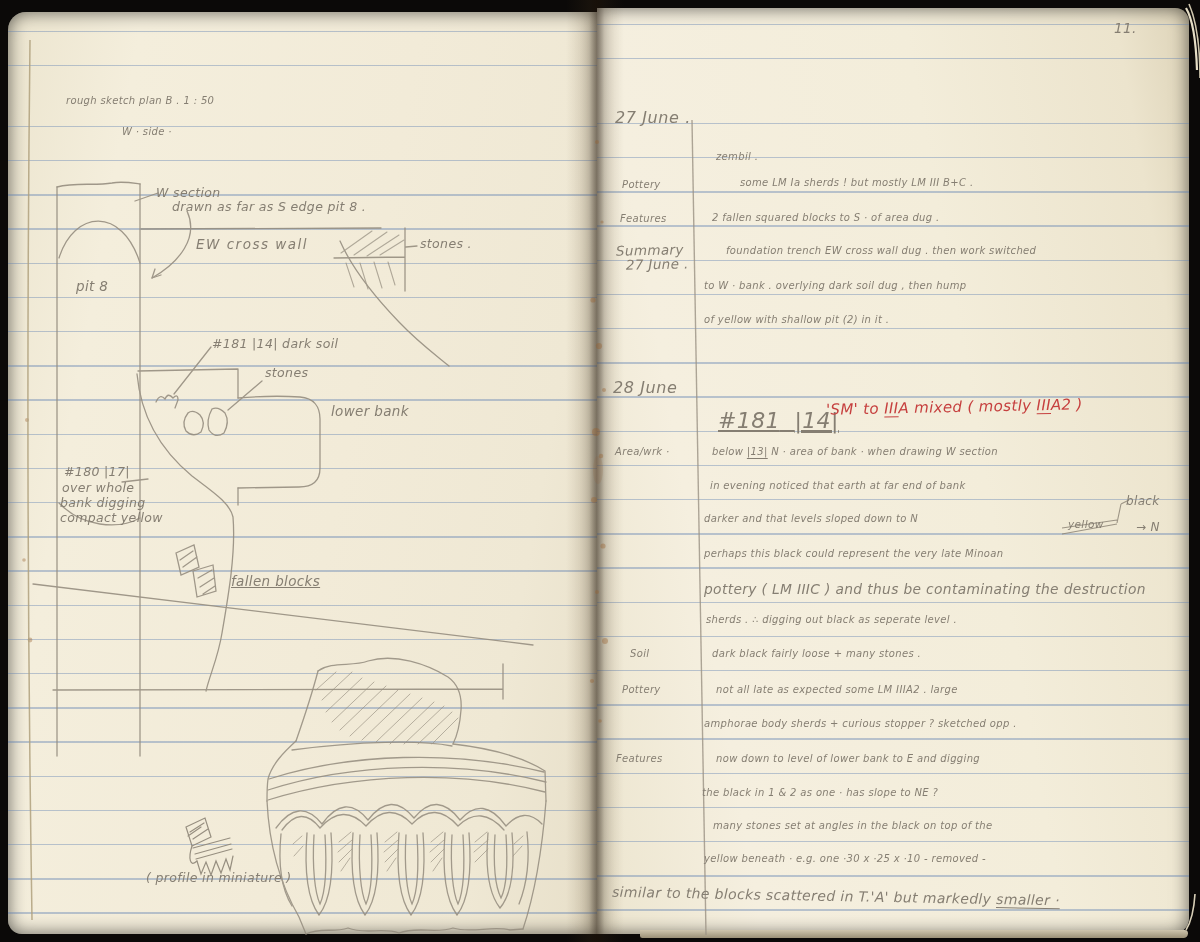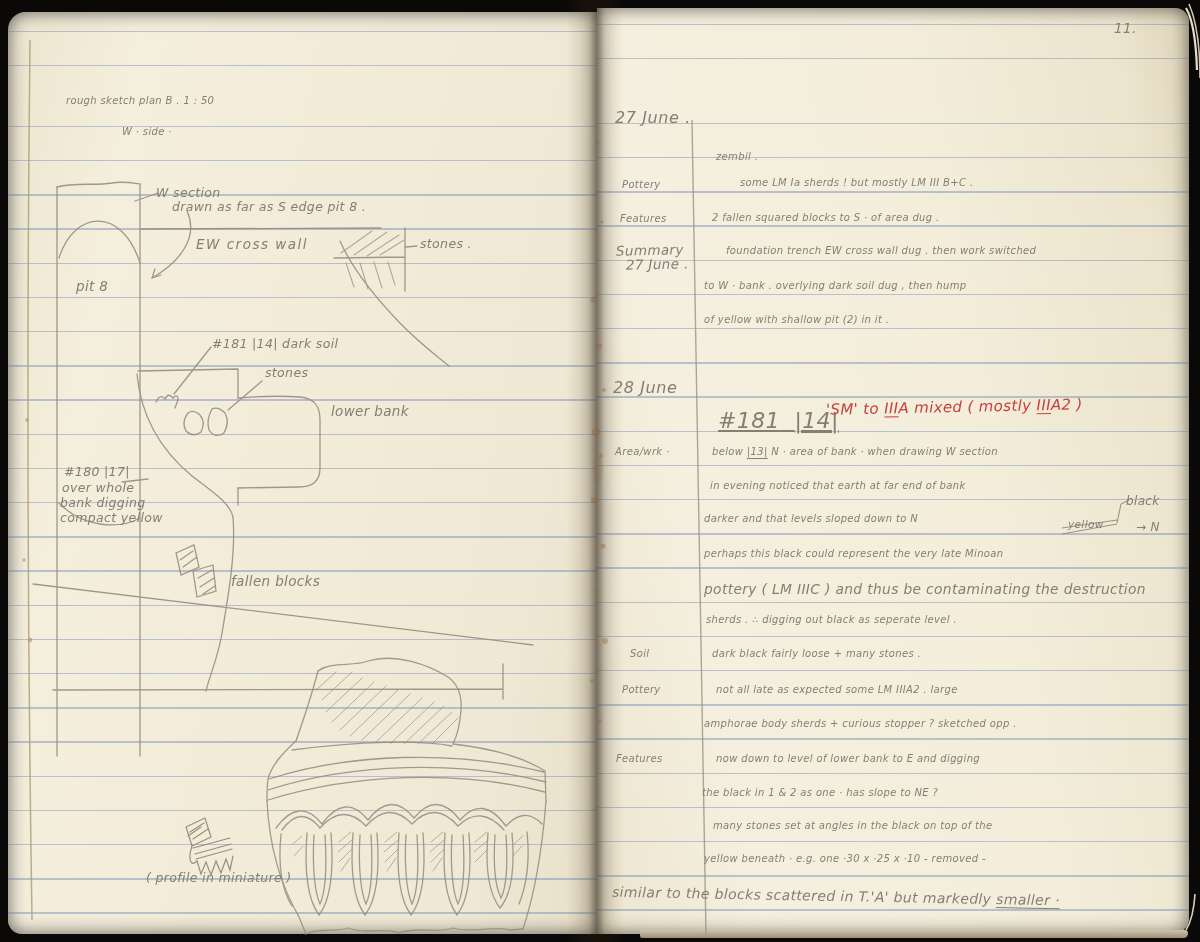--- a/index.html
+++ b/index.html
@@ -181,21 +181,21 @@
   <div class="hw md" style="left:196px;top:236px;letter-spacing:1.5px;">EW cross wall</div>
   <div class="hw sm" style="left:420px;top:236px;">stones .</div>
   <div class="hw md" style="left:76px;top:278px;">pit 8</div>
   <div class="hw sm" style="left:212px;top:336px;">#181  |14|  dark soil</div>
   <div class="hw sm" style="left:265px;top:365px;">stones</div>
   <div class="hw md" style="left:331px;top:403px;">lower bank</div>
   <div class="hw sm" style="left:64px;top:464px;">#180  |17|</div>
   <div class="hw sm" style="left:62px;top:480px;">over whole</div>
   <div class="hw sm" style="left:60px;top:495px;">bank digging</div>
   <div class="hw sm" style="left:60px;top:510px;">compact yellow</div>
-  <div class="hw md" style="left:231px;top:573px;">fallen blocks</div>
+  <div class="hw md" style="left:231px;top:573px;text-decoration:underline;">fallen blocks</div>
   <div class="hw sm" style="left:146px;top:870px;">( profile in miniature )</div>
 
   <div class="hw md" style="left:1114px;top:20px;">11.</div>
 
   <div class="hw lg" style="left:615px;top:108px;">27 June .</div>
   <div class="hw" style="left:716px;top:143px;margin-top:8px;">zembil .</div>
   <div class="hw" style="left:622px;top:179px;">Pottery</div>
   <div class="hw" style="left:620px;top:213px;">Features</div>
   <div class="hw md tilt1" style="left:616px;top:242px;">Summary</div>
   <div class="hw md tilt1" style="left:626px;top:256px;">27 June .</div>

